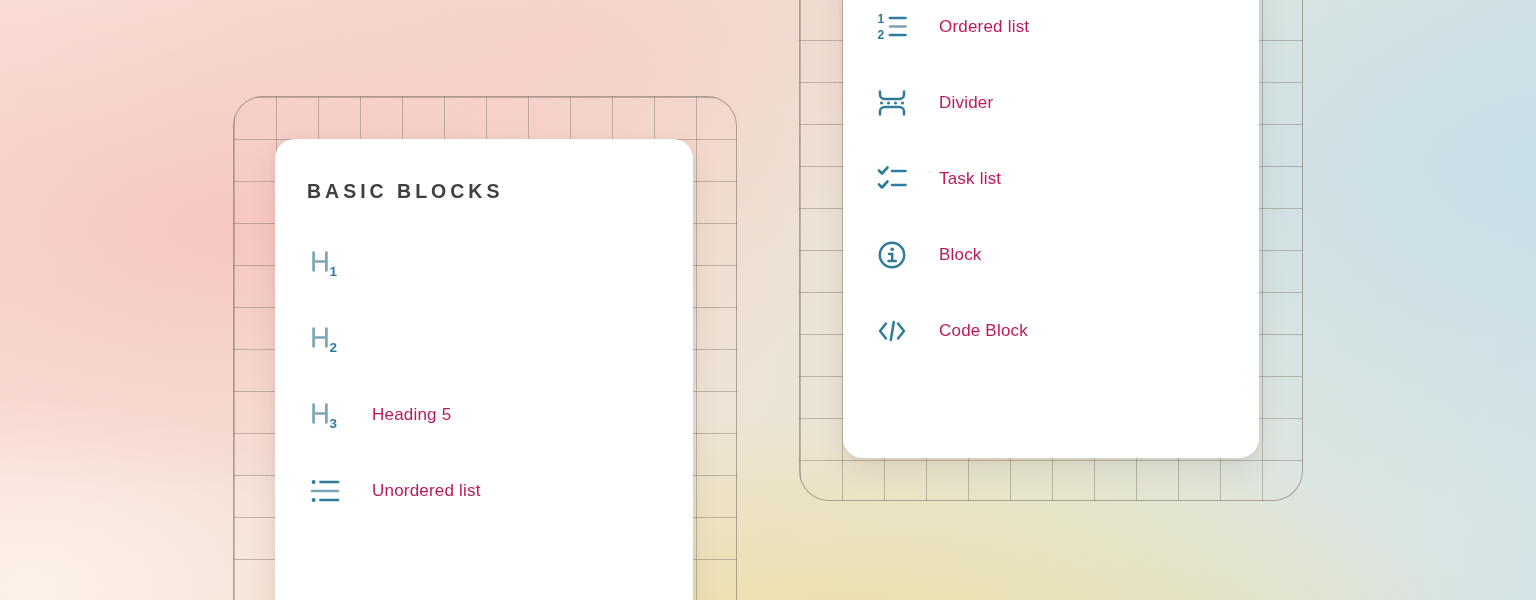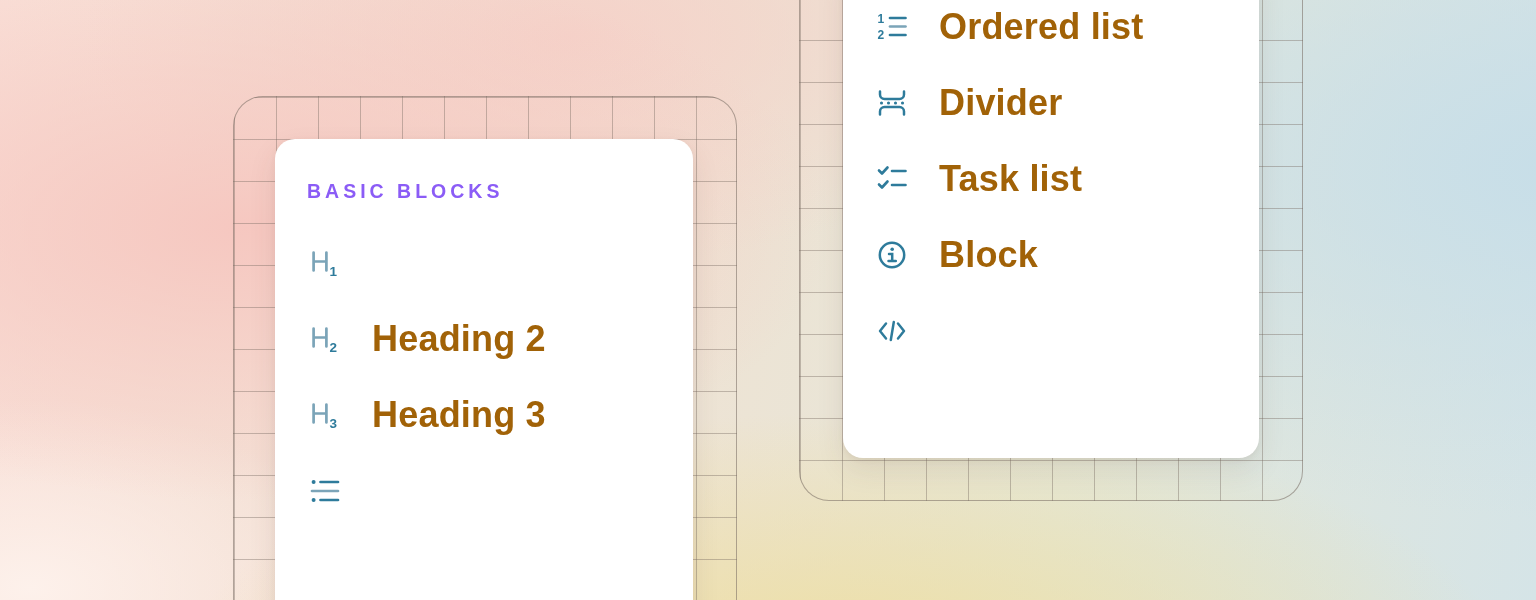--- a/index.html
+++ b/index.html
@@ -43,21 +43,21 @@
     box-shadow: 0 12px 28px rgba(90,60,45,0.10), 0 2px 6px rgba(90,60,45,0.06);
     box-sizing: border-box;
   }
   .card-left  { left: 275px; top: 139px; width: 418px; height: 520px; padding: 40px 32px 0 32px; }
   .card-right { left: 843px; top: -40px; width: 416px; height: 498px; padding: 0 31px 0 31px; }
 
   .section-label {
     font-size: 19.5px;
     font-weight: 700;
     letter-spacing: 4px;
-    color: #8b5cf6;
+    color: #404040;
     line-height: 24px;
   }
   ul.menu {
     list-style: none;
     margin: 0;
     padding: 0;
   }
   .card-left  ul.menu { margin-top: 22px; }
   .card-right ul.menu { margin-top: 29px; }
   li.menu-item {
@@ -71,24 +71,24 @@
     height: 30px;
     flex: 0 0 30px;
     margin-left: 3px;
     display: inline-flex;
     align-items: center;
     justify-content: center;
   }
   .menu-item .icon svg { display: block; width: 30px; height: 30px; }
   .menu-item .label {
     margin-left: 32px;
-    font-size: 36px;
-    font-weight: 700;
+    font-size: 17px;
+    font-weight: 400;
     letter-spacing: 0.2px;
-    color: #a16207;
+    color: #be185d;
     white-space: nowrap;
   }
 </style>
 </head>
 <body>
 
 <div class="stage">
 
   <div class="grid-panel grid-left"></div>
   <div class="grid-panel grid-right"></div>
@@ -104,43 +104,43 @@
             </svg>
           </span>
         </li>
         <li class="menu-item">
           <span class="icon">
             <svg viewBox="0 0 30 30" fill="none" xmlns="http://www.w3.org/2000/svg">
               <path d="M3.6 4.5 V22.5 M16.4 4.5 V22.5 M3.6 13.5 H16.4" stroke="#7ba4b8" stroke-width="2.7" stroke-linecap="round"></path>
               <text x="19.5" y="28" font-size="13.5" font-weight="bold" font-family="Liberation Sans, DejaVu Sans, sans-serif" fill="#2e7b9b">2</text>
             </svg>
           </span>
-          <span class="label">Heading 2</span>
         </li>
         <li class="menu-item">
           <span class="icon">
             <svg viewBox="0 0 30 30" fill="none" xmlns="http://www.w3.org/2000/svg">
               <path d="M3.6 4.5 V22.5 M16.4 4.5 V22.5 M3.6 13.5 H16.4" stroke="#7ba4b8" stroke-width="2.7" stroke-linecap="round"></path>
               <text x="19.5" y="28" font-size="13.5" font-weight="bold" font-family="Liberation Sans, DejaVu Sans, sans-serif" fill="#2e7b9b">3</text>
             </svg>
           </span>
-          <span class="label">Heading 3</span>
+          <span class="label">Heading 5</span>
         </li>
         <li class="menu-item">
           <span class="icon">
             <svg viewBox="0 0 30 30" fill="none" xmlns="http://www.w3.org/2000/svg">
               <circle cx="3.6" cy="6" r="2" fill="#2e7b9b"></circle>
               <circle cx="3.6" cy="24" r="2" fill="#2e7b9b"></circle>
               <g stroke-width="2.7" stroke-linecap="round">
                 <line x1="10.5" y1="6" x2="28" y2="6" stroke="#2e7b9b"></line>
                 <line x1="2" y1="15" x2="28" y2="15" stroke="#7ba4b8"></line>
                 <line x1="10.5" y1="24" x2="28" y2="24" stroke="#2e7b9b"></line>
               </g>
             </svg>
           </span>
+          <span class="label">Unordered list</span>
         </li>
       </ul>
   </div>
 
   <div class="card card-right">
     <ul class="menu">
         <li class="menu-item">
           <span class="icon">
             <svg viewBox="0 0 30 30" fill="none" xmlns="http://www.w3.org/2000/svg">
               <text x="0.5" y="11" font-size="12" font-weight="bold" font-family="Liberation Sans, DejaVu Sans, sans-serif" fill="#2e7b9b">1</text>
@@ -195,17 +195,18 @@
         <li class="menu-item">
           <span class="icon">
             <svg viewBox="0 0 30 30" fill="none" xmlns="http://www.w3.org/2000/svg">
               <g stroke-width="2.5" stroke-linecap="round" stroke-linejoin="round">
                 <path d="M9 7.5 L3 15 L9 22.5" stroke="#2e7b9b"></path>
                 <line x1="13.8" y1="24" x2="16.8" y2="6" stroke="#2e7b9b"></line>
                 <path d="M21 7.5 L27 15 L21 22.5" stroke="#2e7b9b"></path>
               </g>
             </svg>
           </span>
+          <span class="label">Code Block</span>
         </li>
       </ul>
   </div>
 
 </div>
 
 </body></html>

